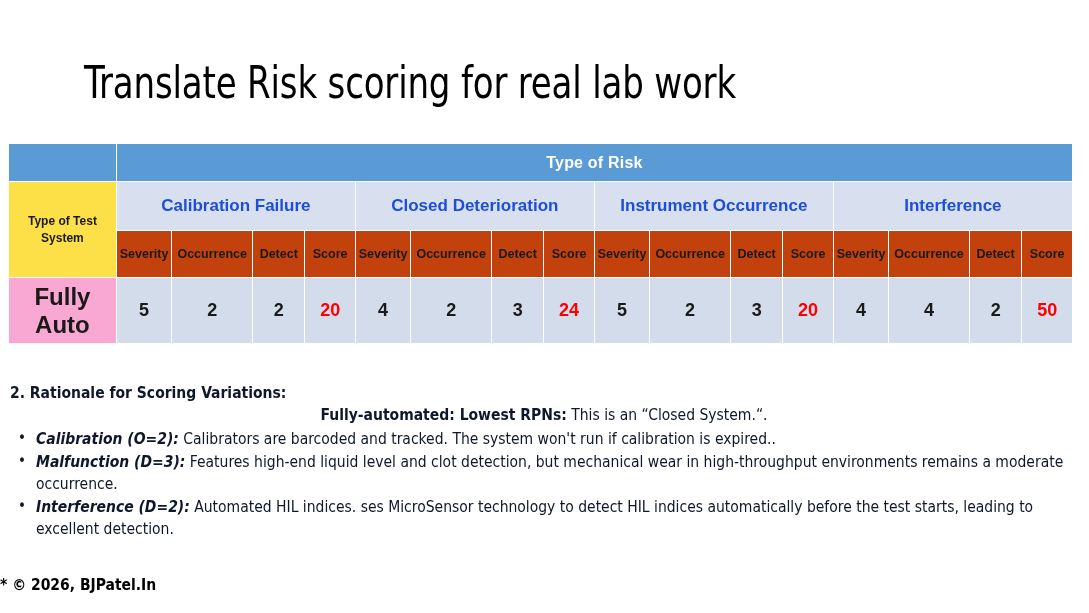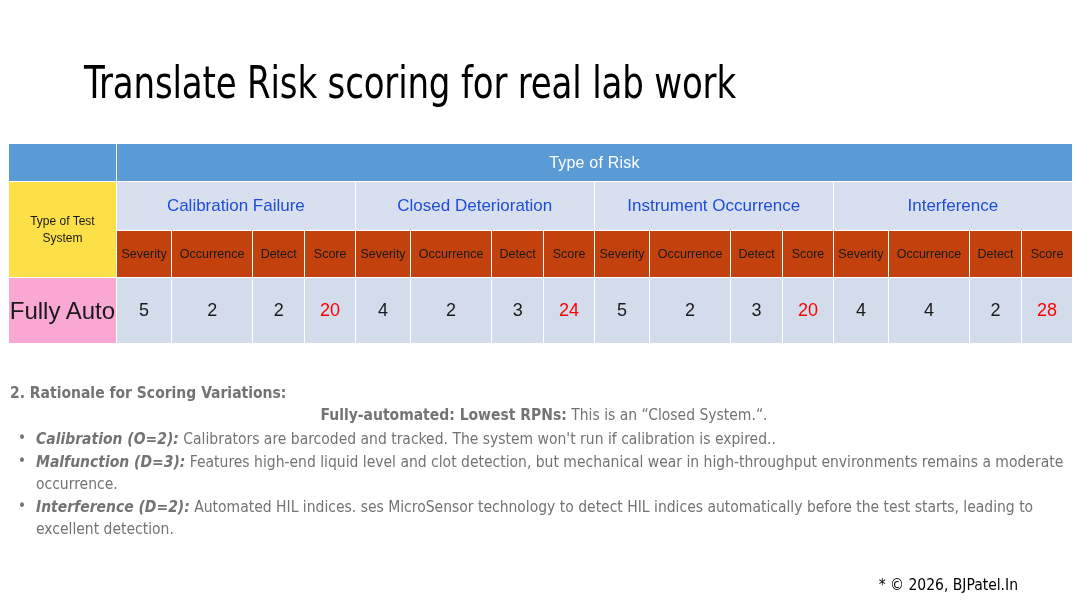--- a/index.html
+++ b/index.html
@@ -43,21 +43,21 @@
     border-collapse: collapse;
     width: 1065px;
     table-layout: fixed;
   }
   table.risk-table td,
   table.risk-table th {
     border: 1.5px solid #FFFFFF;
     padding: 0;
     text-align: center;
     vertical-align: middle;
-    font-weight: normal;
+    font-weight: bold;
   }
 
   
   .cell-corner-blue {
     background: #5B9BD5;
     height: 37px;
   }
   .cell-type-of-risk {
     background: #5B9BD5;
     color: #FFFFFF;
@@ -111,21 +111,21 @@
   }
 
   
   .body-block {
     position: absolute;
     left: 10px;
     top: 382px;
     width: 1068px;
     font-family: "DejaVu Sans Condensed", "Liberation Sans Narrow", "Liberation Sans", sans-serif;
     font-size: 15.5px;
-    color: #737373;
+    color: #0f172a;
     line-height: 1.42;
   }
   .body-block .lead {
     font-weight: bold;
     margin: 0;
   }
   .body-block .lead2 {
     margin: 0;
     text-align: center;
   }
@@ -149,24 +149,24 @@
     line-height: 1.42;
   }
   ul.rationale > li b { font-weight: bold; font-style: italic; }
 
   
   .footer-credit {
     position: absolute;
     left: 0;
     top: 576px;
     width: 1018px;
-    text-align: right;
+    text-align: left;
     font-family: "DejaVu Sans Condensed", "Liberation Sans Narrow", "Liberation Sans", sans-serif;
     font-size: 15.5px;
-    font-weight: normal;
+    font-weight: bold;
     color: #000000;
   }
 </style>
 </head>
 <body>
 
 <div class="slide-title">Translate Risk scoring for real lab work</div>
 
 <div class="risk-table-wrap">
   <table class="risk-table">
@@ -241,21 +241,21 @@
         <td class="cell-val score">24</td>
 
         <td class="cell-val">5</td>
         <td class="cell-val">2</td>
         <td class="cell-val">3</td>
         <td class="cell-val score">20</td>
 
         <td class="cell-val">4</td>
         <td class="cell-val">4</td>
         <td class="cell-val">2</td>
-        <td class="cell-val score">28</td>
+        <td class="cell-val score">50</td>
       </tr>
     </tbody>
   </table>
 </div>
 
 <div class="body-block">
   <p class="lead">2. Rationale for Scoring Variations:</p>
   <p class="lead2"><b>Fully-automated: Lowest RPNs:</b><span> This is an “Closed System.“.</span></p>
 
   <ul class="rationale">

